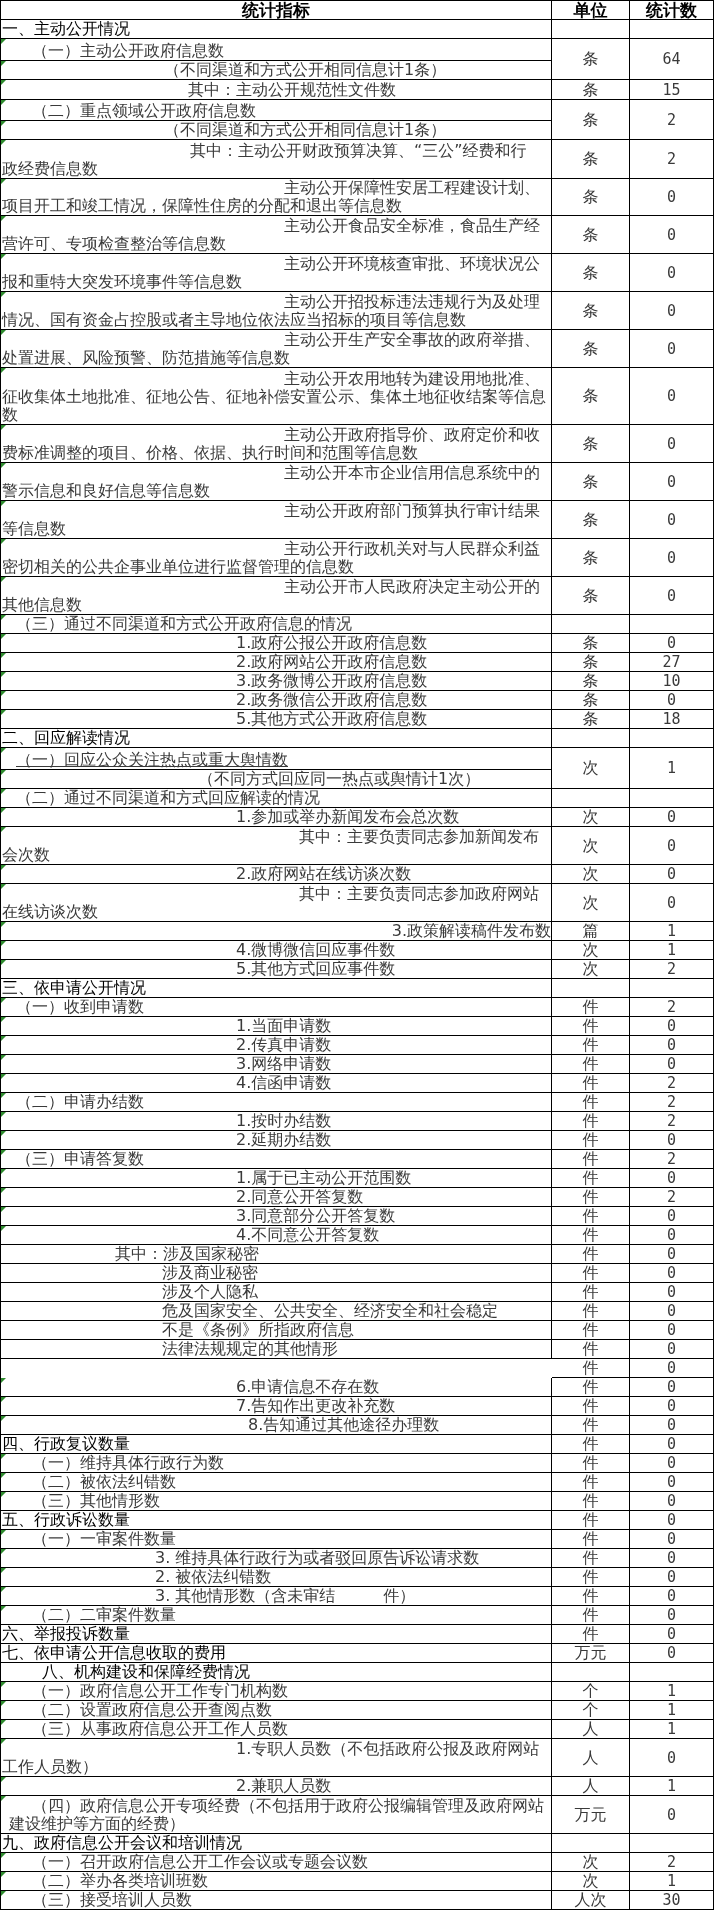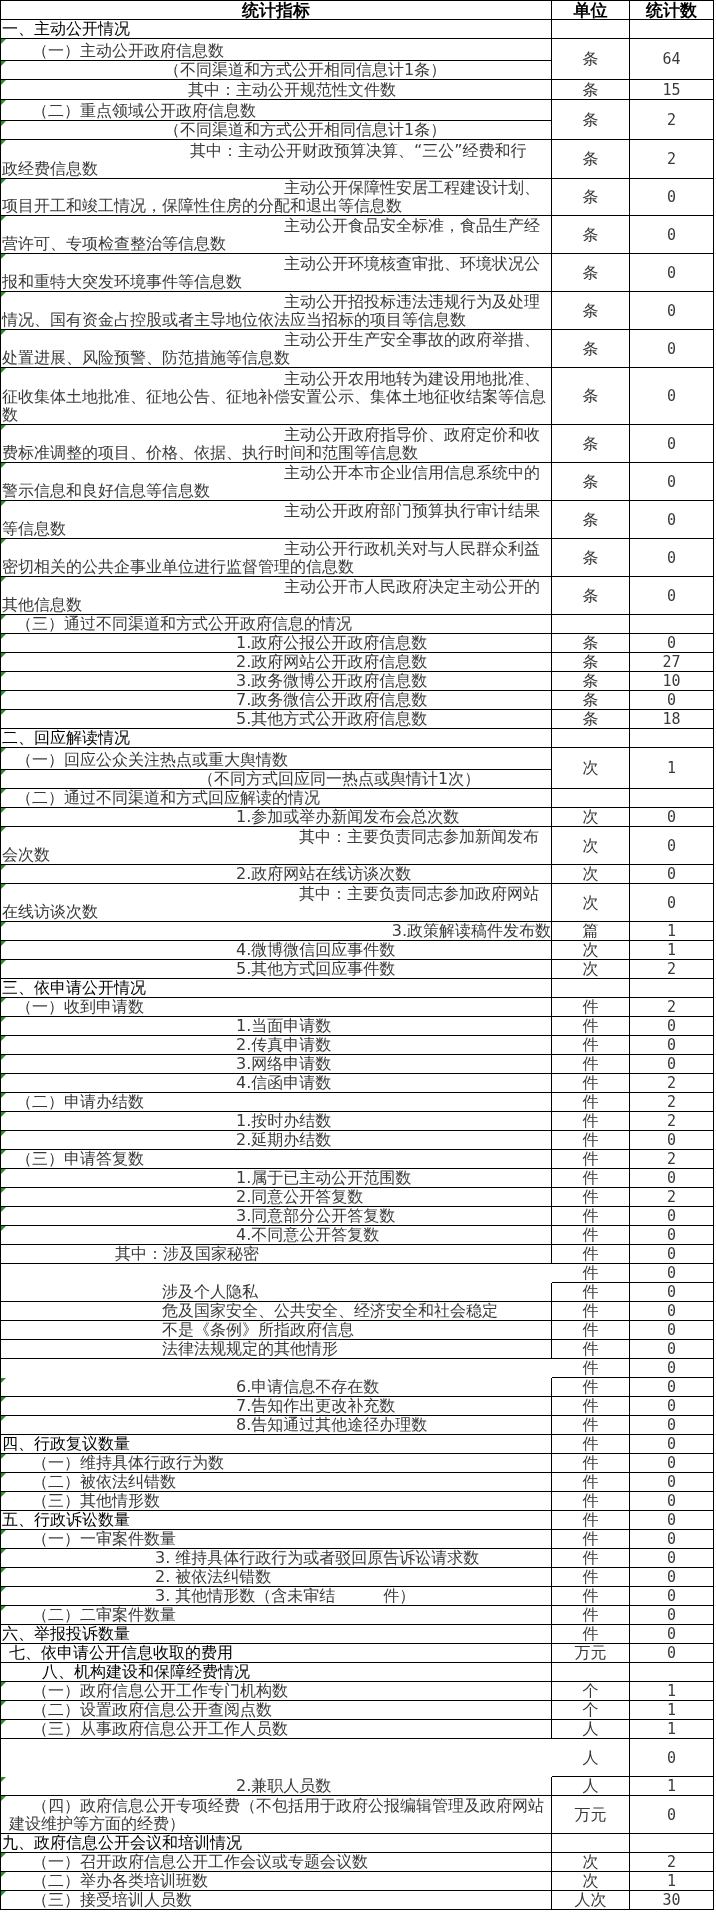--- a/index.html
+++ b/index.html
@@ -163,35 +163,35 @@
       <span class="ln" style="padding-left: 235px;">2.政府网站公开政府信息数</span>
     </div>
     <div class="cell unit" style="grid-area: 22 / 2 / span 1;">条</div>
     <div class="cell val" style="grid-area: 22 / 3 / span 1;">27</div>
     <div class="cell ind mark" style="grid-area: 23 / 1;">
       <span class="ln" style="padding-left: 235px;">3.政务微博公开政府信息数</span>
     </div>
     <div class="cell unit" style="grid-area: 23 / 2 / span 1;">条</div>
     <div class="cell val" style="grid-area: 23 / 3 / span 1;">10</div>
     <div class="cell ind mark" style="grid-area: 24 / 1;">
-      <span class="ln" style="padding-left: 235px;">7.政务微信公开政府信息数</span>
+      <span class="ln" style="padding-left: 235px;">2.政务微信公开政府信息数</span>
     </div>
     <div class="cell unit" style="grid-area: 24 / 2 / span 1;">条</div>
     <div class="cell val" style="grid-area: 24 / 3 / span 1;">0</div>
     <div class="cell ind mark" style="grid-area: 25 / 1;">
       <span class="ln" style="padding-left: 235px;">5.其他方式公开政府信息数</span>
     </div>
     <div class="cell unit" style="grid-area: 25 / 2 / span 1;">条</div>
     <div class="cell val" style="grid-area: 25 / 3 / span 1;">18</div>
     <div class="cell ind section" style="grid-area: 26 / 1;">
       <span class="ln" style="padding-left: 1px;">二、回应解读情况</span>
     </div>
     <div class="cell unit" style="grid-area: 26 / 2 / span 1;"></div>
     <div class="cell val" style="grid-area: 26 / 3 / span 1;"></div>
-    <div class="cell ind mark" style="grid-area: 27 / 1;">
+    <div class="cell ind mark" style="grid-area: 27 / 1; text-decoration: underline;">
       <span class="ln" style="padding-left: 15px;">（一）回应公众关注热点或重大舆情数</span>
     </div>
     <div class="cell unit" style="grid-area: 27 / 2 / span 2;">次</div>
     <div class="cell val" style="grid-area: 27 / 3 / span 2;">1</div>
     <div class="cell ind mark" style="grid-area: 28 / 1;">
       <span class="ln" style="padding-left: 197px;">（不同方式回应同一热点或舆情计1次）</span>
     </div>
     <div class="cell ind mark" style="grid-area: 29 / 1;">
       <span class="ln" style="padding-left: 15px;">（二）通过不同渠道和方式回应解读的情况</span>
     </div>
@@ -302,20 +302,23 @@
     <div class="cell ind mark" style="grid-area: 50 / 1;">
       <span class="ln" style="padding-left: 235px;">4.不同意公开答复数</span>
     </div>
     <div class="cell unit" style="grid-area: 50 / 2 / span 1;">件</div>
     <div class="cell val" style="grid-area: 50 / 3 / span 1;">0</div>
     <div class="cell ind" style="grid-area: 51 / 1;">
       <span class="ln" style="padding-left: 114px;">其中：涉及国家秘密</span>
     </div>
     <div class="cell unit" style="grid-area: 51 / 2 / span 1;">件</div>
     <div class="cell val" style="grid-area: 51 / 3 / span 1;">0</div>
+    <div class="cell ind" style="grid-area: 52 / 1;">
+      <span class="ln" style="padding-left: 161px;">涉及商业秘密</span>
+    </div>
     <div class="cell unit" style="grid-area: 52 / 2 / span 1;">件</div>
     <div class="cell val" style="grid-area: 52 / 3 / span 1;">0</div>
     <div class="cell ind" style="grid-area: 53 / 1;">
       <span class="ln" style="padding-left: 161px;">涉及个人隐私</span>
     </div>
     <div class="cell unit" style="grid-area: 53 / 2 / span 1;">件</div>
     <div class="cell val" style="grid-area: 53 / 3 / span 1;">0</div>
     <div class="cell ind" style="grid-area: 54 / 1;">
       <span class="ln" style="padding-left: 161px;">危及国家安全、公共安全、经济安全和社会稳定</span>
     </div>
@@ -336,21 +339,21 @@
     <div class="cell ind mark" style="grid-area: 58 / 1;">
       <span class="ln" style="padding-left: 235px;">6.申请信息不存在数</span>
     </div>
     <div class="cell unit" style="grid-area: 58 / 2 / span 1;">件</div>
     <div class="cell val" style="grid-area: 58 / 3 / span 1;">0</div>
     <div class="cell ind mark" style="grid-area: 59 / 1;">
       <span class="ln" style="padding-left: 235px;">7.告知作出更改补充数</span>
     </div>
     <div class="cell unit" style="grid-area: 59 / 2 / span 1;">件</div>
     <div class="cell val" style="grid-area: 59 / 3 / span 1;">0</div>
-    <div class="cell ind mark" style="grid-area: 60 / 1;">
+    <div class="cell ind mark" style="grid-area: 60 / 1; padding-left: 12px;">
       <span class="ln" style="padding-left: 235px;">8.告知通过其他途径办理数</span>
     </div>
     <div class="cell unit" style="grid-area: 60 / 2 / span 1;">件</div>
     <div class="cell val" style="grid-area: 60 / 3 / span 1;">0</div>
     <div class="cell ind section" style="grid-area: 61 / 1;">
       <span class="ln" style="padding-left: 1px;">四、行政复议数量</span>
     </div>
     <div class="cell unit" style="grid-area: 61 / 2 / span 1;">件</div>
     <div class="cell val" style="grid-area: 61 / 3 / span 1;">0</div>
     <div class="cell ind mark" style="grid-area: 62 / 1;">
@@ -396,21 +399,21 @@
     <div class="cell ind mark" style="grid-area: 70 / 1;">
       <span class="ln" style="padding-left: 31px;">（二）二审案件数量</span>
     </div>
     <div class="cell unit" style="grid-area: 70 / 2 / span 1;">件</div>
     <div class="cell val" style="grid-area: 70 / 3 / span 1;">0</div>
     <div class="cell ind section" style="grid-area: 71 / 1;">
       <span class="ln" style="padding-left: 1px;">六、举报投诉数量</span>
     </div>
     <div class="cell unit" style="grid-area: 71 / 2 / span 1;">件</div>
     <div class="cell val" style="grid-area: 71 / 3 / span 1;">0</div>
-    <div class="cell ind section" style="grid-area: 72 / 1; padding-left: 7px;">
+    <div class="cell ind section" style="grid-area: 72 / 1;">
       <span class="ln" style="padding-left: 1px;">七、依申请公开信息收取的费用</span>
     </div>
     <div class="cell unit" style="grid-area: 72 / 2 / span 1;">万元</div>
     <div class="cell val" style="grid-area: 72 / 3 / span 1;">0</div>
     <div class="cell ind section" style="grid-area: 73 / 1; padding-left: 40px;">
       <span class="ln" style="padding-left: 1px;">八、机构建设和保障经费情况</span>
     </div>
     <div class="cell unit" style="grid-area: 73 / 2 / span 1;"></div>
     <div class="cell val" style="grid-area: 73 / 3 / span 1;"></div>
     <div class="cell ind mark" style="grid-area: 74 / 1;">
@@ -421,20 +424,24 @@
     <div class="cell ind mark" style="grid-area: 75 / 1;">
       <span class="ln" style="padding-left: 31px;">（二）设置政府信息公开查阅点数</span>
     </div>
     <div class="cell unit" style="grid-area: 75 / 2 / span 1;">个</div>
     <div class="cell val" style="grid-area: 75 / 3 / span 1;">1</div>
     <div class="cell ind mark" style="grid-area: 76 / 1;">
       <span class="ln" style="padding-left: 31px;">（三）从事政府信息公开工作人员数</span>
     </div>
     <div class="cell unit" style="grid-area: 76 / 2 / span 1;">人</div>
     <div class="cell val" style="grid-area: 76 / 3 / span 1;">1</div>
+    <div class="cell ind mark" style="grid-area: 77 / 1;">
+      <span class="ln" style="padding-left: 235px;">1.专职人员数（不包括政府公报及政府网站</span>
+      <span class="ln" style="padding-left: 1px;">工作人员数）</span>
+    </div>
     <div class="cell unit" style="grid-area: 77 / 2 / span 1;">人</div>
     <div class="cell val" style="grid-area: 77 / 3 / span 1;">0</div>
     <div class="cell ind mark" style="grid-area: 78 / 1;">
       <span class="ln" style="padding-left: 235px;">2.兼职人员数</span>
     </div>
     <div class="cell unit" style="grid-area: 78 / 2 / span 1;">人</div>
     <div class="cell val" style="grid-area: 78 / 3 / span 1;">1</div>
     <div class="cell ind mark" style="grid-area: 79 / 1;">
       <span class="ln" style="padding-left: 31px;">（四）政府信息公开专项经费（不包括用于政府公报编辑管理及政府网站</span>
       <span class="ln" style="padding-left: 8px;">建设维护等方面的经费）</span>

